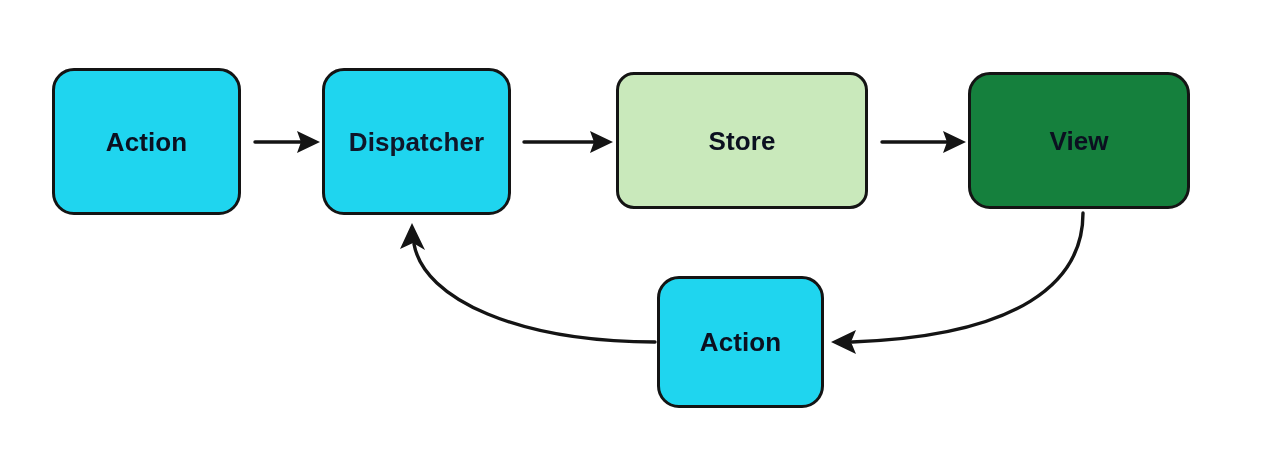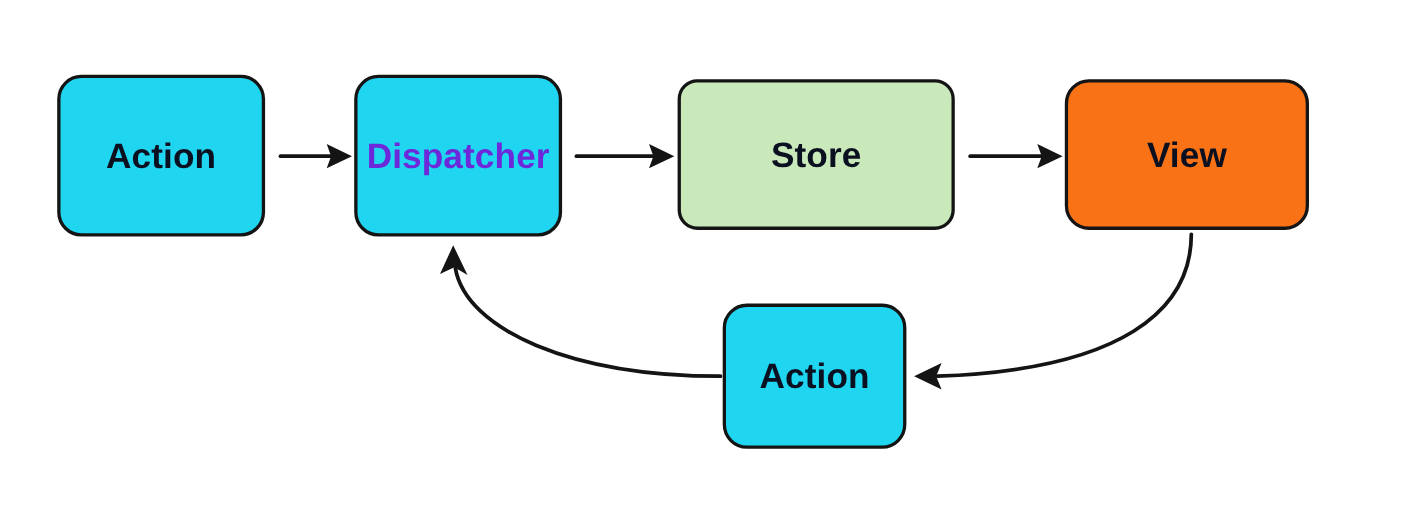--- a/index.html
+++ b/index.html
@@ -20,21 +20,21 @@
   .node {
     position: absolute;
     box-sizing: border-box;
     display: flex;
     align-items: center;
     justify-content: center;
     border: 3px solid #141414;
     border-radius: 22px;
     color: #0b1020;
     font-family: "Liberation Sans", sans-serif;
-    font-size: 32px;
+    font-size: 26px;
     font-weight: 700;
     letter-spacing: 0.1px;
     line-height: 1;
     text-align: center;
     user-select: none;
   }
   .node-label {
     pointer-events: none;
   }
   #node-action-in   { left: 52px;  top: 68px;  width: 189px; height: 147px; background: #1fd5ef; }
@@ -92,29 +92,29 @@
     <g>
       <path class="edge-line" d="M 655 342 C 520 342 424 300 414 244" style="stroke: rgb(20, 20, 20);"></path>
       <polygon class="edge-head" points="412,223 400,249 413,243 425,250" style="fill: rgb(20, 20, 20);"></polygon>
     </g>
   </svg>
 
   <div class="node" id="node-action-in" style="background: rgb(31, 213, 239); border-color: rgb(20, 20, 20); color: rgb(11, 16, 32);">
     <span class="node-label">Action</span>
   </div>
 
-  <div class="node" id="node-dispatcher" style="background: rgb(31, 213, 239); border-color: rgb(20, 20, 20); color: #6d28d9;">
+  <div class="node" id="node-dispatcher" style="background: rgb(31, 213, 239); border-color: rgb(20, 20, 20); color: #0f172a;">
     <span class="node-label">Dispatcher</span>
   </div>
 
   <div class="node" id="node-store" style="background: rgb(201, 233, 187); border-color: rgb(20, 20, 20); color: rgb(11, 16, 32);">
     <span class="node-label">Store</span>
   </div>
 
-  <div class="node" id="node-view" style="background: #f97316; border-color: rgb(20, 20, 20); color: rgb(11, 16, 32); justify-content: center;">
+  <div class="node" id="node-view" style="background: #15803d; border-color: rgb(20, 20, 20); color: rgb(11, 16, 32); justify-content: center;">
     <span class="node-label">View</span>
   </div>
 
   <div class="node" id="node-action-out" style="background: rgb(31, 213, 239); border-color: rgb(20, 20, 20); color: rgb(11, 16, 32);">
     <span class="node-label">Action</span>
   </div>
 
 </div>
 
 </body></html>

